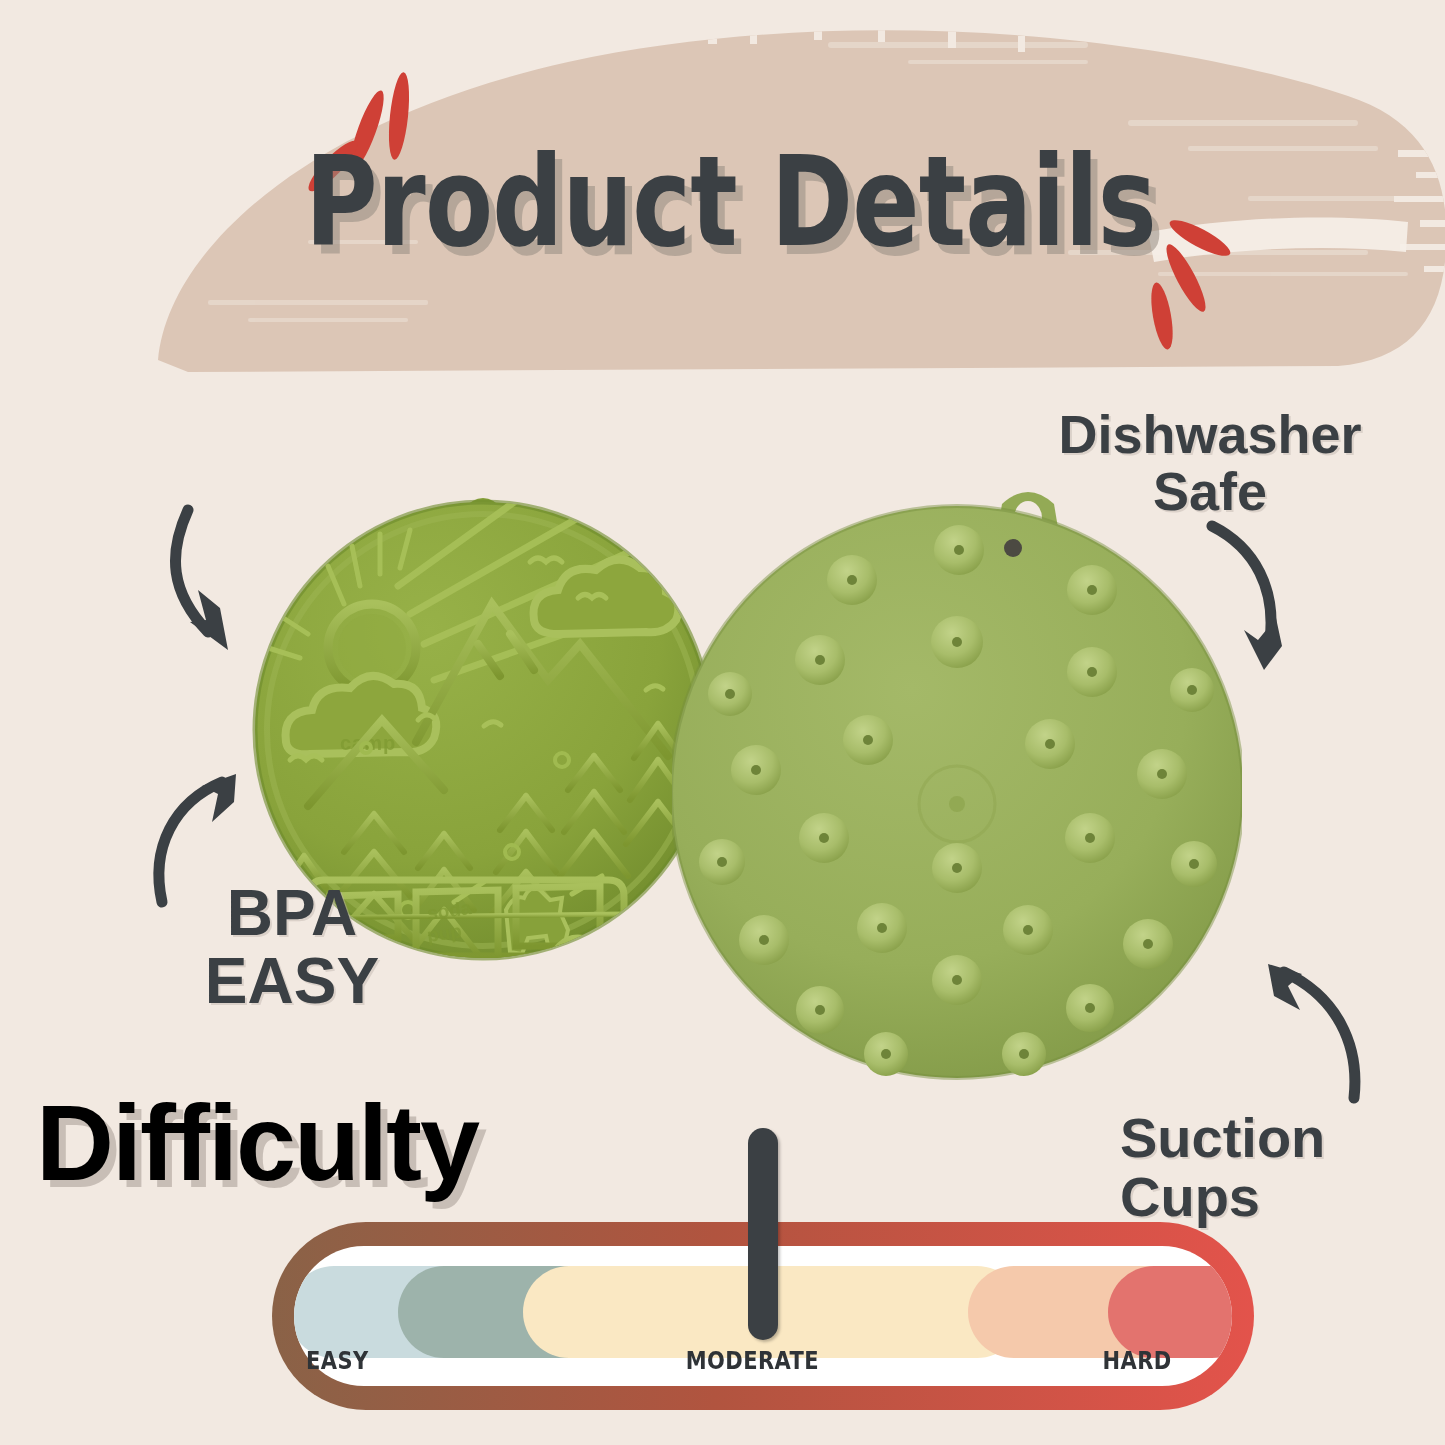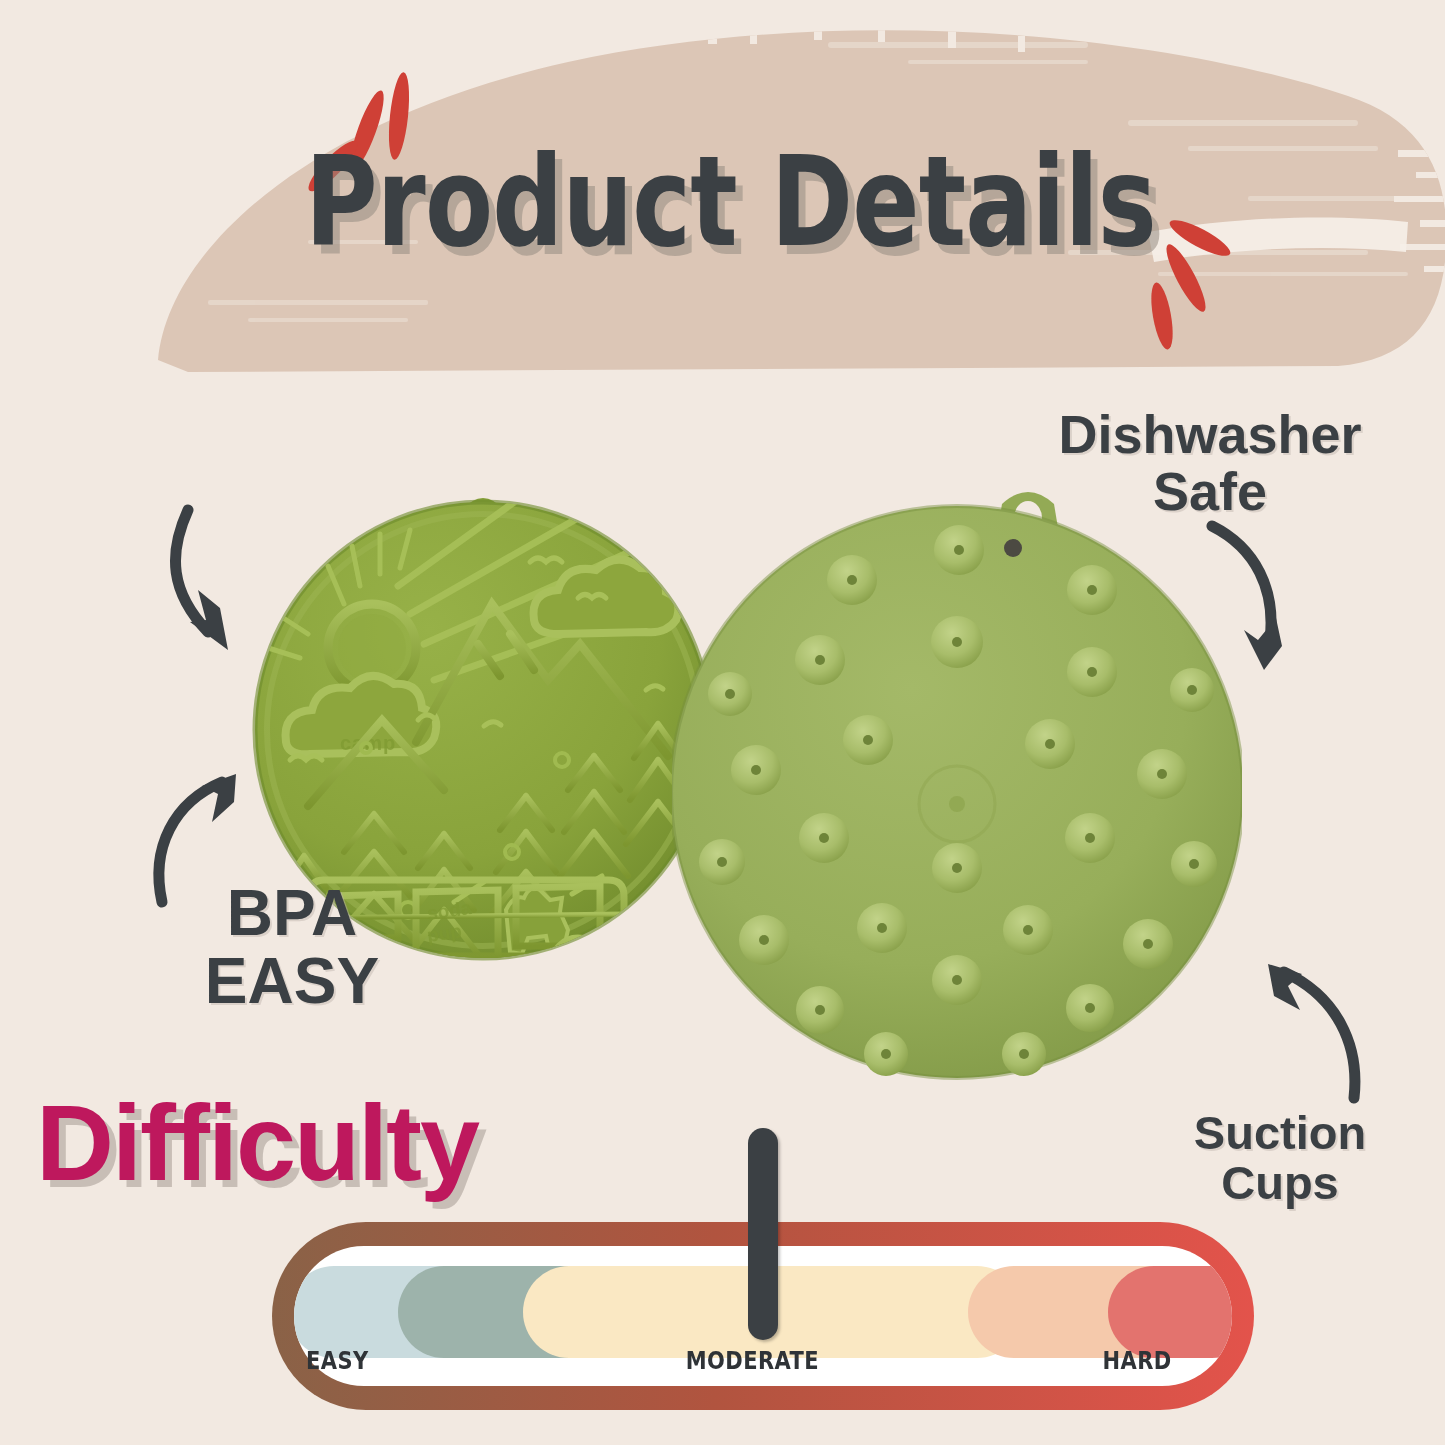--- a/index.html
+++ b/index.html
@@ -26,26 +26,26 @@
   .label{
     position:absolute;
     font-family:"Liberation Sans", sans-serif;
     font-weight:bold;color:#3b4044;
     line-height:1.06;
     text-shadow:2px 2px 0 rgba(190,180,172,.45);
   }
   .lbl-enrich{left:18px;top:386px;width:390px;font-size:54px;}
   .lbl-dish{left:1000px;top:406px;width:420px;font-size:54px;text-align:center;}
   .lbl-bpa{left:172px;top:880px;width:240px;font-size:64px;text-align:center;}
-  .lbl-suction{left:1120px;top:1108px;width:320px;font-size:47px;text-align:center;}
+  .lbl-suction{left:1120px;top:1108px;width:320px;font-size:56px;}
 
   .difficulty-title{
     position:absolute;left:36px;top:1080px;
     font-family:"Liberation Sans", sans-serif;
-    font-weight:bold;font-size:108px;color:#be185d;letter-spacing:-2px;
+    font-weight:bold;font-size:108px;color:#000000;letter-spacing:-2px;
     text-shadow:7px 7px 0 rgba(165,155,147,.55);
   }
 
   
   .disc{position:absolute;}
   .front-mat{left:248px;top:390px;width:470px;height:650px;}
   .back-mat{left:672px;top:482px;width:570px;height:620px;}
 
   
   .meter{position:absolute;left:268px;top:1218px;width:990px;height:196px;}

